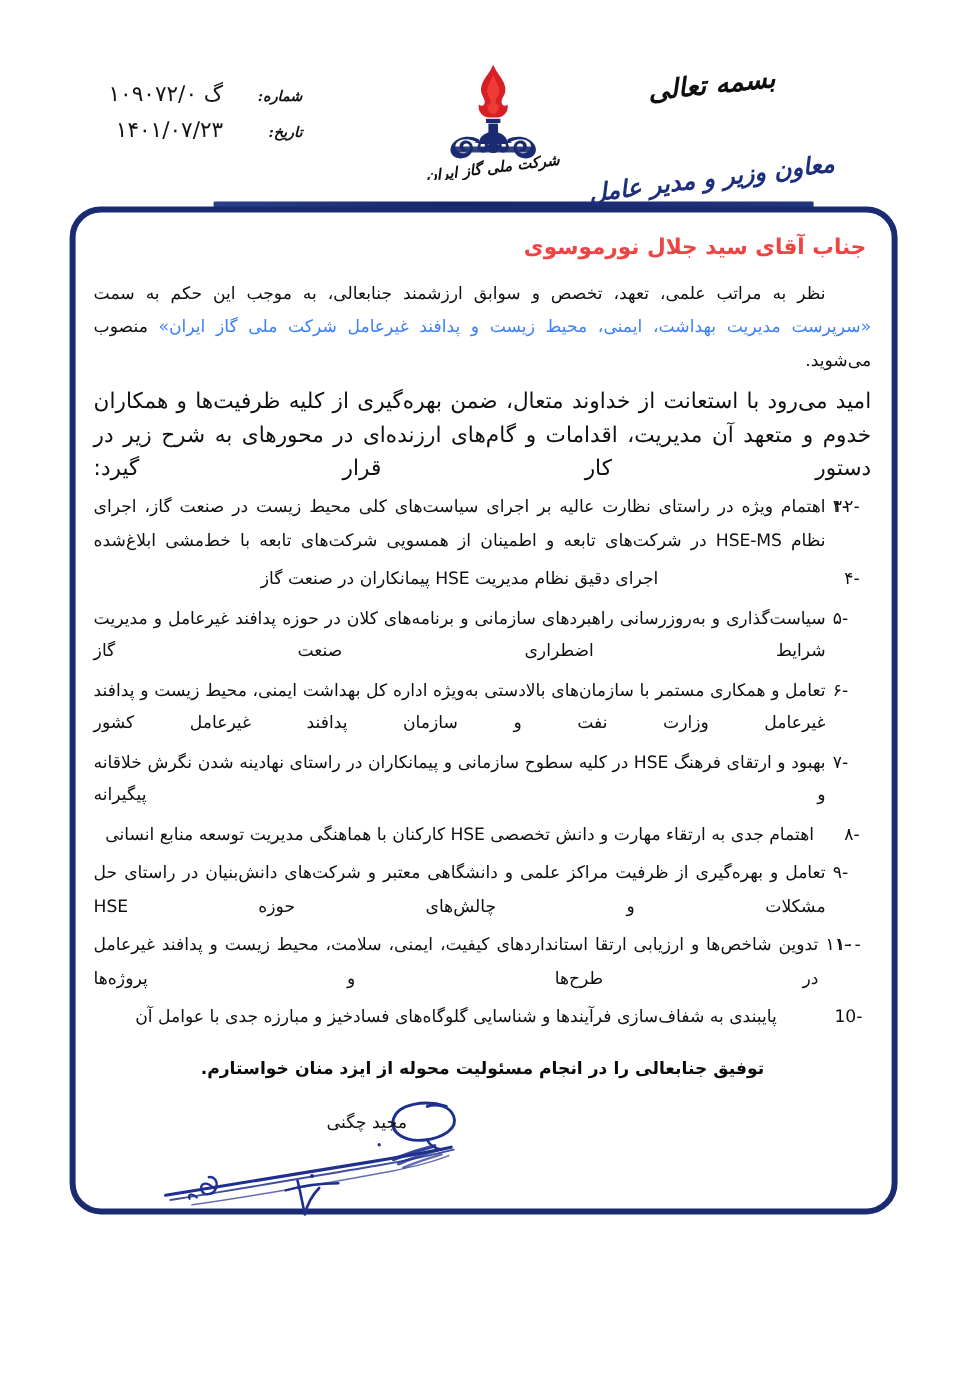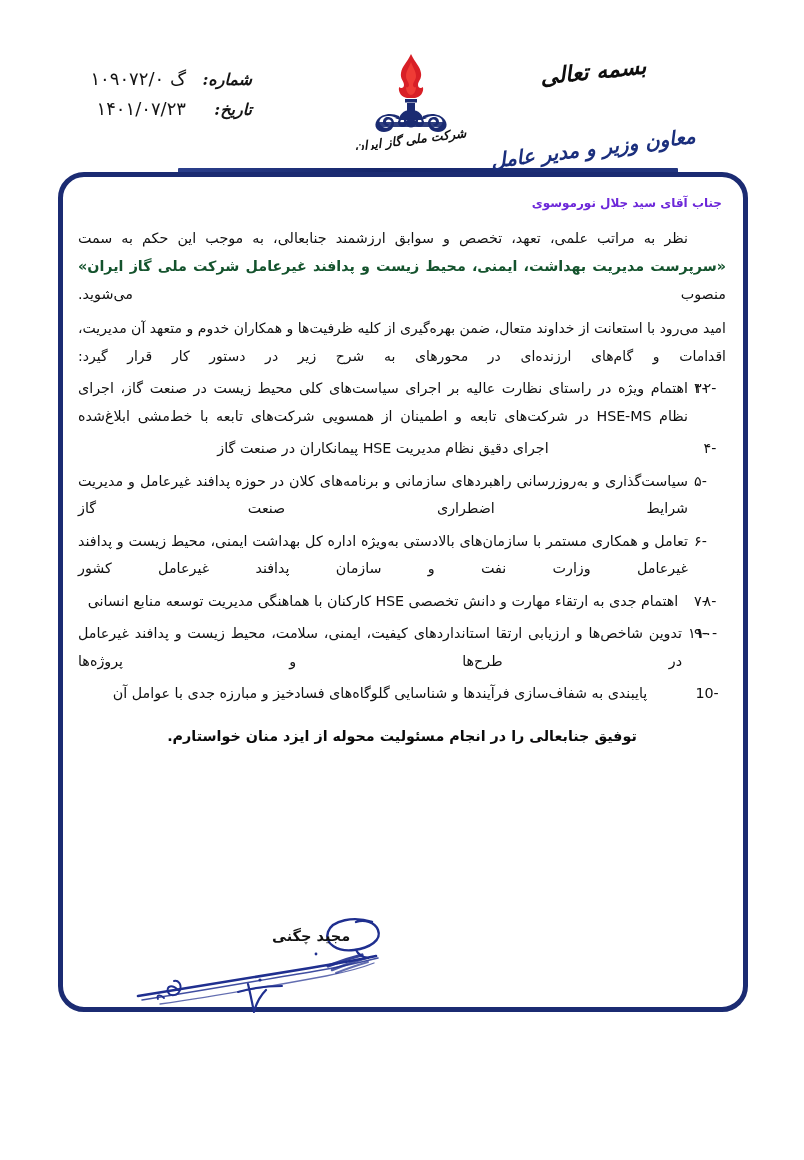--- a/index.html
+++ b/index.html
@@ -40,21 +40,21 @@
   .meta-row {
     display: flex;
     flex-direction: row;
     align-items: baseline;
     justify-content: flex-start;
     height: 30px;
     white-space: nowrap;
   }
   .meta-label {
     font-family: "DejaVu Serif", "Liberation Serif", serif;
-    font-size: 16px;
+    font-size: 12px;
     font-style: italic;
     font-weight: 600;
     width: 56px;
     text-align: right;
     letter-spacing: -0.5px;
   }
   .meta-value {
     font-family: "DejaVu Sans", "Liberation Sans", sans-serif;
     font-size: 18px;
     padding-right: 10px;
@@ -141,43 +141,43 @@
     position: absolute;
     top: 196px;
     left: 78px;
     width: 648px;
     direction: rtl;
     text-align: right;
     color: #101010;
   }
 
   .recipient {
-    font-size: 12px;
+    font-size: 18px;
     font-weight: bold;
-    color: #6d28d9;
+    color: #ef4444;
     margin: 0 0 14px 0;
     padding-right: 4px;
     letter-spacing: -0.2px;
   }
 
   .intro {
     font-size: 14.3px;
     line-height: 28px;
     text-align: justify;
     text-align-last: justify;
     margin: 0 0 6px 0;
     letter-spacing: -0.1px;
   }
   .intro .ind { display: inline-block; width: 38px; }
   .intro b {
-    font-weight: bold;
-    color: #14532d;
+    font-weight: normal;
+    color: #3b82f6;
   }
   .intro-2 {
-    font-size: 14px;
+    font-size: 18px;
     line-height: 28px;
     text-align: justify;
     text-align-last: justify;
     margin: 0 0 4px 0;
     letter-spacing: -0.1px;
   }
 
   
   ol.items {
     list-style: none;
@@ -224,21 +224,21 @@
     top: 918px;
     left: 120px;
     width: 360px;
     height: 100px;
   }
   .sig-name {
     position: absolute;
     top: 10px;
     left: 152px;
     font-size: 14.5px;
-    font-weight: bold;
+    font-weight: normal;
     color: #111;
     direction: rtl;
     white-space: nowrap;
   }
   .sig-svg { position: absolute; top: -8px; left: 0; }
 </style>
 </head>
 <body>
 
 <div class="page">
@@ -335,27 +335,29 @@
       <li class="justify-both">
         <span class="num">۵-</span>
         <span>سیاست‌گذاری و به‌روزرسانی راهبردهای سازمانی و برنامه‌های کلان در حوزه پدافند غیرعامل و مدیریت شرایط اضطراری صنعت گاز</span>
       </li>
       <li class="justify-both">
         <span class="num">۶-</span>
         <span>تعامل و همکاری مستمر با سازمان‌های بالادستی به‌ویژه اداره کل بهداشت ایمنی، محیط زیست و پدافند غیرعامل وزارت نفت و سازمان پدافند غیرعامل کشور</span>
       </li>
       <li class="justify-both">
         <span class="num">۷-</span>
+        <span>بهبود و ارتقای فرهنگ  HSE در کلیه سطوح سازمانی و پیمانکاران در راستای نهادینه شدن نگرش خلاقانه و پیگیرانه</span>
       </li>
       <li class="center">
         <span class="num">۸-</span>
         <span>اهتمام جدی به ارتقاء مهارت و دانش تخصصی HSE کارکنان با هماهنگی مدیریت توسعه منابع انسانی</span>
       </li>
       <li class="justify-both">
         <span class="num">۹-</span>
+        <span>تعامل و بهره‌گیری از ظرفیت مراکز علمی و دانشگاهی معتبر و شرکت‌های دانش‌بنیان در راستای حل مشکلات و چالش‌های حوزه HSE</span>
       </li>
       <li class="wide center">
         <span class="num">۱۰-</span>
       </li>
       <li class="wide justify-both">
         <span class="num">۱۱-</span>
         <span>تدوین شاخص‌ها و ارزیابی ارتقا استانداردهای کیفیت، ایمنی، سلامت، محیط زیست و پدافند غیرعامل در طرح‌ها و پروژه‌ها</span>
       </li>
       <li class="wide center">
         <span class="num">10-</span>

